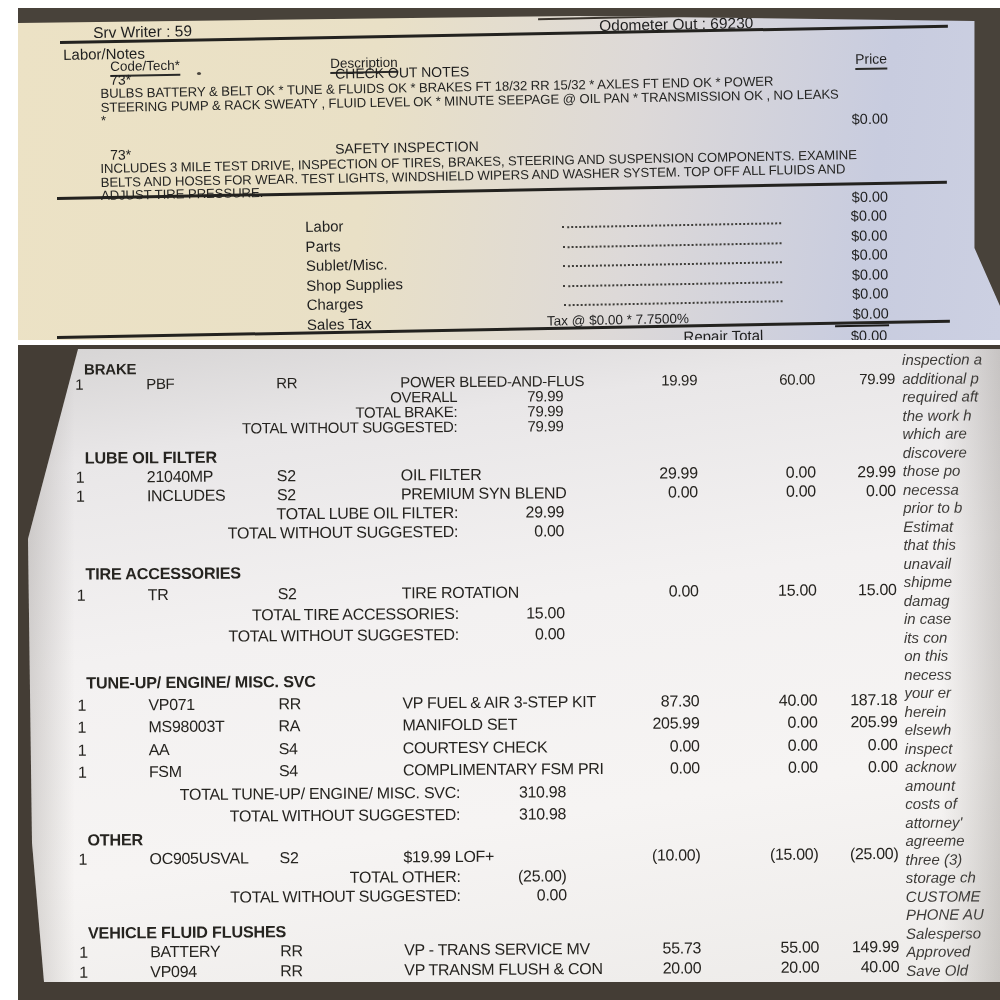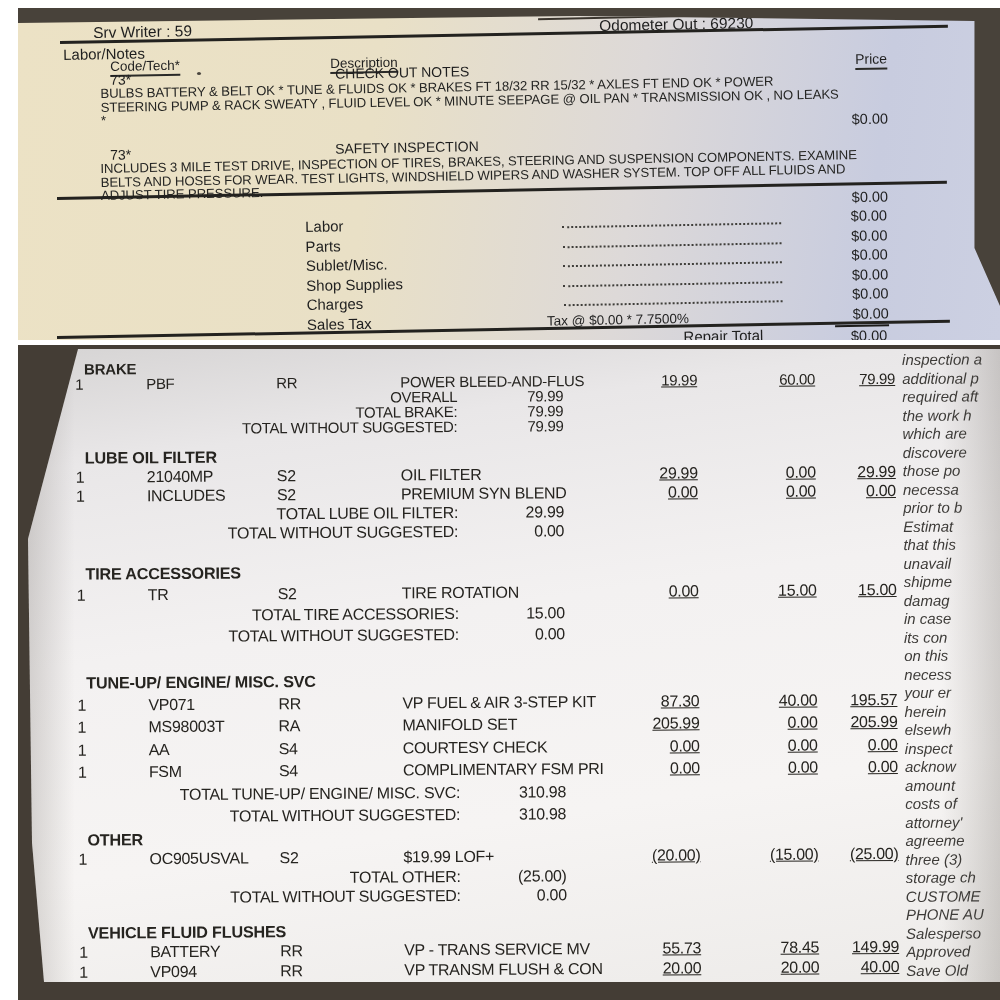--- a/index.html
+++ b/index.html
@@ -52,21 +52,21 @@
       linear-gradient(to right,rgba(255,255,255,0) 94%,rgba(75,68,60,0.22) 100%),
       linear-gradient(172deg,#d6d4d4 0%,#e9e7e8 16%,#f3f1f1 42%,#f6f4f3 70%,#edebe9 100%);
     clip-path:polygon(52px 0,100% 0,100% 100%,18px 100%,6px 78%,2px 30%);}
   .tilt2{transform:rotate(-0.4deg);transform-origin:0 0;}
   .sections{position:absolute;left:0;top:13px;width:880px;}
   .section .shead{margin-left:58px;font-weight:bold;font-size:16.2px;letter-spacing:-0.2px;white-space:nowrap;}
   .irow{display:grid;grid-template-columns:76px 130px 119px 230px 72px 118px 80px;margin-left:44px;
         font-size:16px;letter-spacing:-0.3px;white-space:nowrap;}
   .irow .qty{padding-left:5px;}
   .irow .dsc{padding-left:5px;}
-  .irow .num{text-align:right;text-decoration:underline;}
+  .irow .num{text-align:right;}
   .trow{display:flex;margin-left:44px;font-size:16px;letter-spacing:-0.3px;white-space:nowrap;}
   .trow .tlabel{width:387px;text-align:right;}
   .trow .tval{width:106px;text-align:right;}
   
   .section:nth-child(1) .shead,.section:nth-child(1) .irow,.section:nth-child(1) .trow{height:15px;line-height:15px;font-size:15px;}
   .section:nth-child(2){margin-top:12px;} .section:nth-child(2) .shead,.section:nth-child(2) .irow,.section:nth-child(2) .trow{height:19px;line-height:19px;}
   .section:nth-child(3){margin-top:20px;} .section:nth-child(3) .shead,.section:nth-child(3) .irow,.section:nth-child(3) .trow{height:21px;line-height:21px;}
   .section:nth-child(4){margin-top:24px;} .section:nth-child(4) .shead,.section:nth-child(4) .irow,.section:nth-child(4) .trow{height:22.5px;line-height:22.5px;}
   .section:nth-child(5){margin-top:1px;}  .section:nth-child(5) .shead,.section:nth-child(5) .irow,.section:nth-child(5) .trow{height:19.5px;line-height:19.5px;}
   .section:nth-child(6){margin-top:14px;} .section:nth-child(6) .shead,.section:nth-child(6) .irow,.section:nth-child(6) .trow{height:20px;line-height:20px;}
@@ -227,21 +227,21 @@
           </div>
           <div class="section">
             <div class="shead">TUNE-UP/ ENGINE/ MISC. SVC</div>
             <div class="irow">
               <span class="qty">1</span>
               <span>VP071</span>
               <span>RR</span>
               <span class="dsc">VP FUEL &amp; AIR 3-STEP KIT</span>
               <span class="num">87.30</span>
               <span class="num">40.00</span>
-              <span class="num">195.57</span>
+              <span class="num">187.18</span>
             </div>
             <div class="irow">
               <span class="qty">1</span>
               <span>MS98003T</span>
               <span>RA</span>
               <span class="dsc">MANIFOLD SET</span>
               <span class="num">205.99</span>
               <span class="num">0.00</span>
               <span class="num">205.99</span>
             </div>
@@ -272,42 +272,42 @@
               <span class="tval">310.98</span>
             </div>
           </div>
           <div class="section">
             <div class="shead">OTHER</div>
             <div class="irow">
               <span class="qty">1</span>
               <span>OC905USVAL</span>
               <span>S2</span>
               <span class="dsc">$19.99 LOF+</span>
-              <span class="num">(20.00)</span>
+              <span class="num">(10.00)</span>
               <span class="num">(15.00)</span>
               <span class="num">(25.00)</span>
             </div>
             <div class="trow">
               <span class="tlabel">TOTAL OTHER:</span>
               <span class="tval">(25.00)</span>
             </div>
             <div class="trow">
               <span class="tlabel">TOTAL WITHOUT SUGGESTED:</span>
               <span class="tval">0.00</span>
             </div>
           </div>
           <div class="section">
             <div class="shead">VEHICLE FLUID FLUSHES</div>
             <div class="irow">
               <span class="qty">1</span>
               <span>BATTERY</span>
               <span>RR</span>
               <span class="dsc">VP - TRANS SERVICE MV</span>
               <span class="num">55.73</span>
-              <span class="num">78.45</span>
+              <span class="num">55.00</span>
               <span class="num">149.99</span>
             </div>
             <div class="irow">
               <span class="qty">1</span>
               <span>VP094</span>
               <span>RR</span>
               <span class="dsc">VP TRANSM FLUSH &amp; CON</span>
               <span class="num">20.00</span>
               <span class="num">20.00</span>
               <span class="num">40.00</span>

